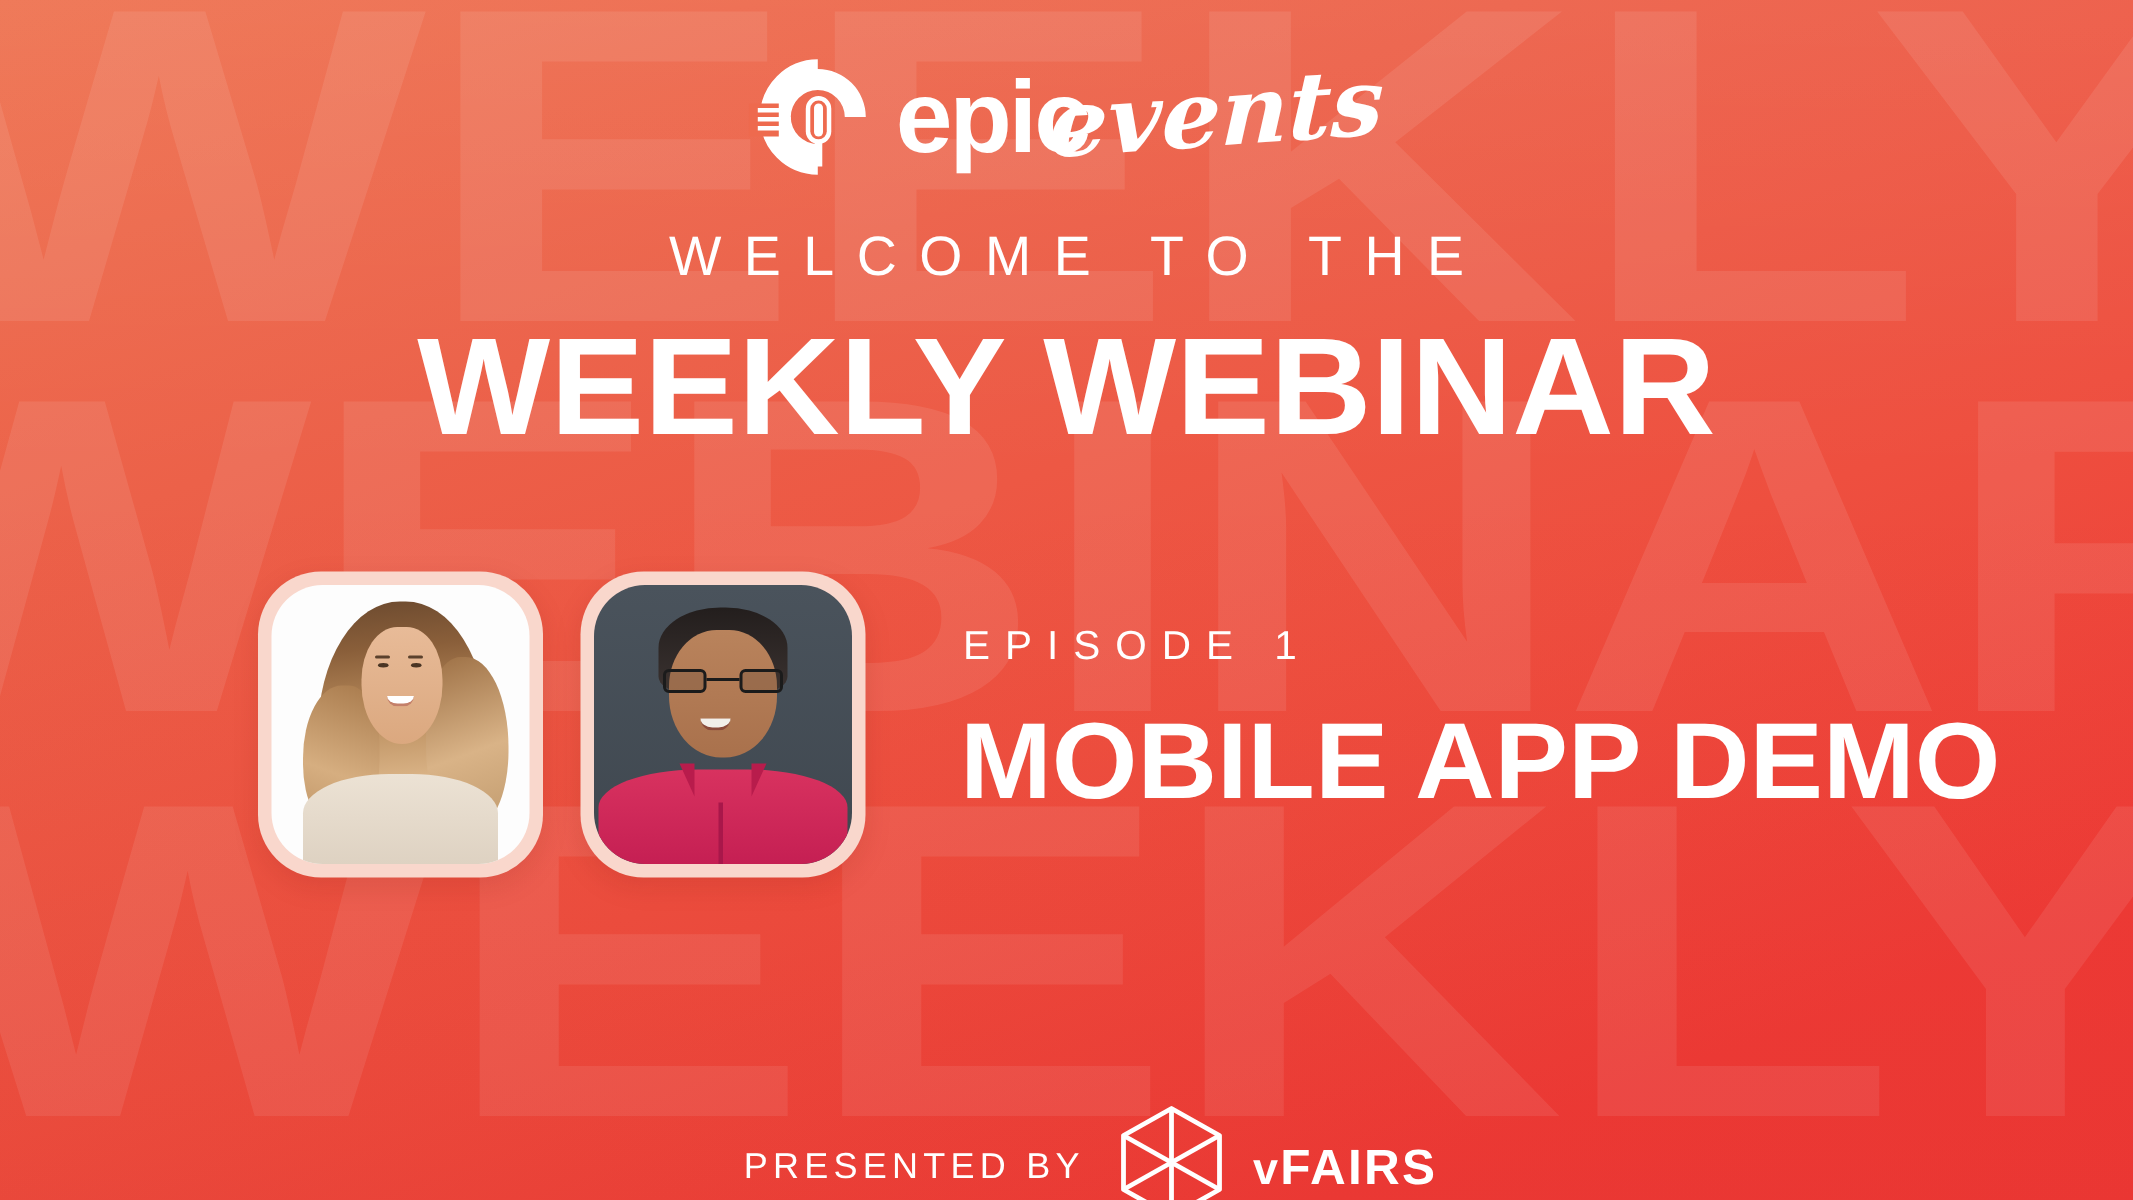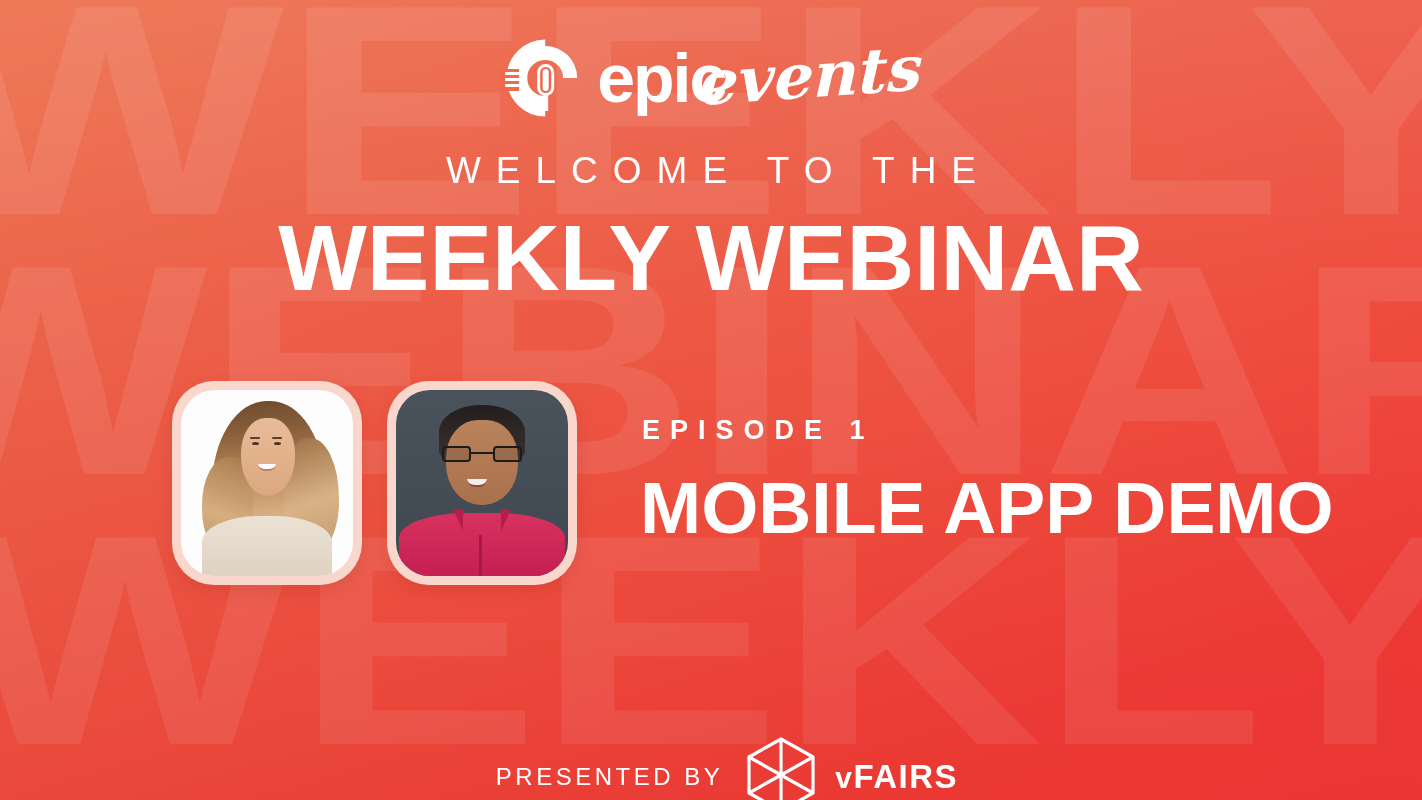--- a/index.html
+++ b/index.html
@@ -244,21 +244,21 @@
     width:3px; height:22%;
     background:#a9174a;
   }
 
   
   .episode{
     position:absolute;
     left:642px; top:415px;
     color:#fff;
     font-size:27px;
-    font-weight:700;
+    font-weight:400;
     letter-spacing:10px;
   }
   .subtitle{
     position:absolute;
     left:640px; top:472px;
     color:#fff;
     font-family:"Liberation Sans Narrow","Liberation Sans",sans-serif;
     font-weight:800;
     font-stretch:condensed;
     font-size:72px;

